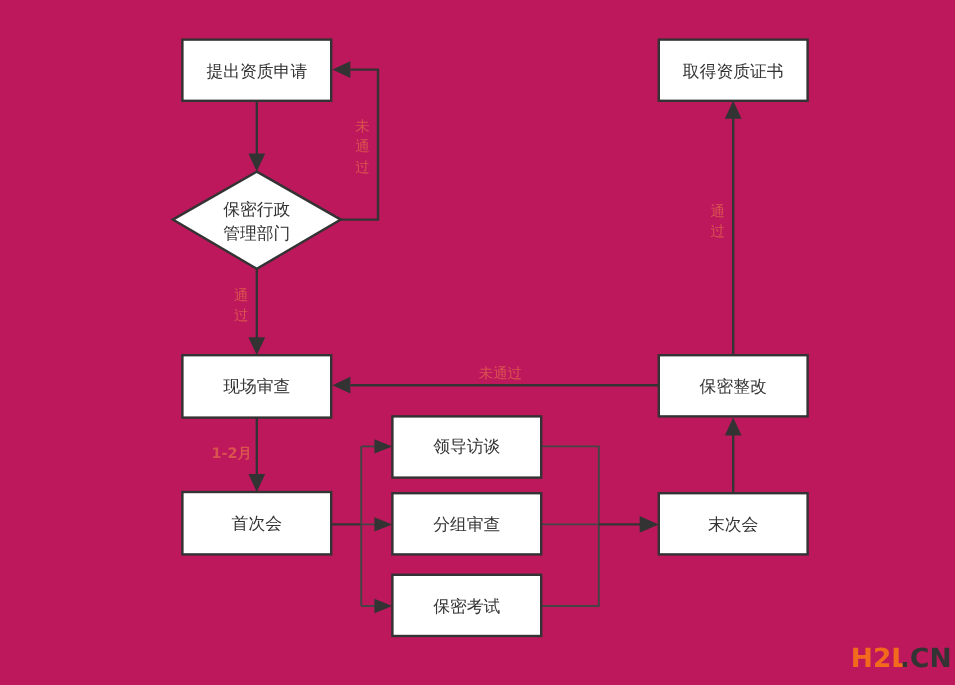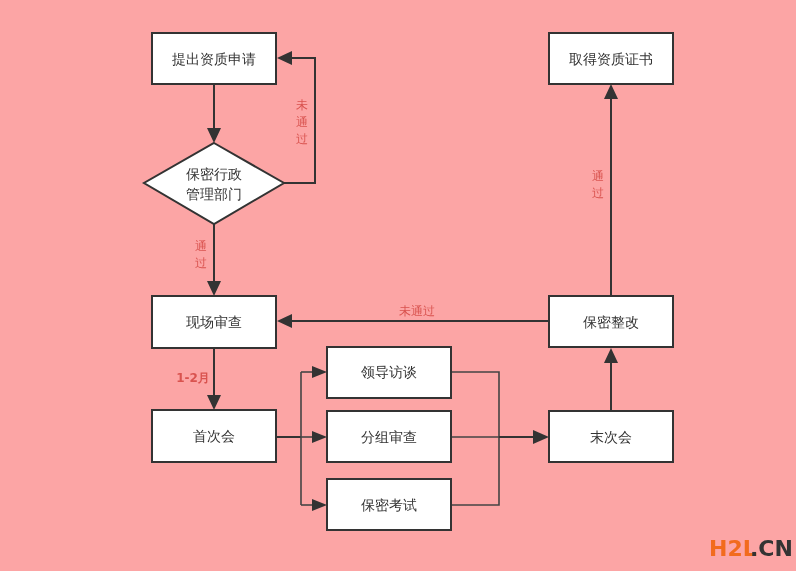--- a/index.html
+++ b/index.html
@@ -1,16 +1,16 @@
 <!DOCTYPE html>
 <html><head>
 <meta charset="utf-8">
 <style>
   html, body { margin:0; padding:0; background:#fdfdfd; }
-  #canvas { position:relative; width:796px; height:571px; overflow:hidden; background:#fca5a5;text-align:right; }
+  #canvas { position:relative; width:796px; height:571px; overflow:hidden; background:#be185d;text-align:right; }
   svg { position:absolute; left:0; top:0; }
   .node-text { font-family:"DejaVu Sans", sans-serif; font-size:14px; fill:#333; }
   .label-text { font-family:"DejaVu Sans", sans-serif; font-size:12px; fill:#d9534f; }
   .label-bold { font-family:"DejaVu Sans", sans-serif; font-size:12px; font-weight:bold; fill:#d9534f; }
   .box { fill:#fff; stroke:#333; stroke-width:2; }
   .edge { fill:none; stroke:#333; stroke-width:2; }
   .edge-thin { fill:none; stroke:#444; stroke-width:1.6; }
   .arrow { fill:#333; }
   .wm { font-family:"DejaVu Sans", sans-serif; font-size:22px; font-weight:bold; }
 </style>

